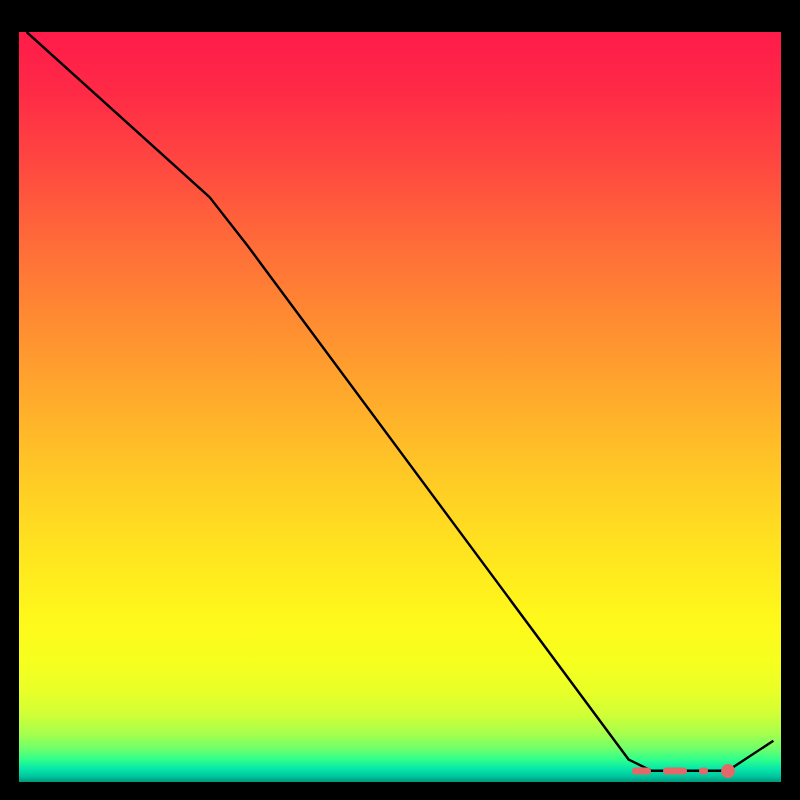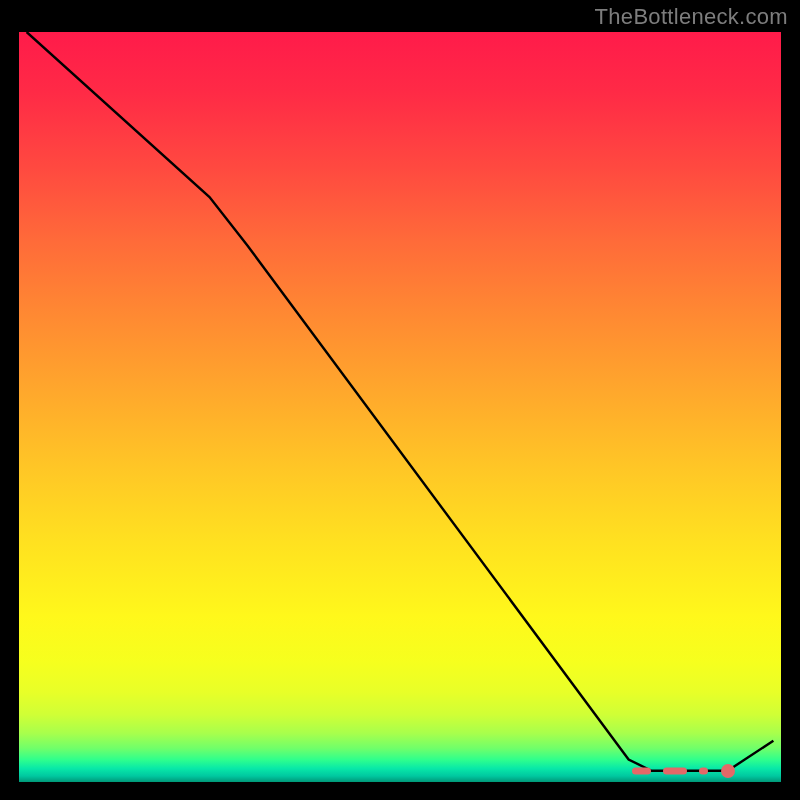--- a/index.html
+++ b/index.html
@@ -10,21 +10,20 @@
   #ffc626 58%, #ffe120 68%, #fff81b 78%, #f6ff1e 84%, #e8ff28 88%, #d0ff36 91%,
   #a8ff4c 93.5%, #70ff6a 95.5%, #30ff8c 97%, #08e8a8 98.2%, #00c8a0 99.2%, #009878 100%)}
 svg.line{position:absolute;left:19px;top:32px;width:762px;height:750px}
 .marker{position:absolute;width:14px;height:14px;border-radius:50%;background:#e46868;transform:translate(-50%,-50%)}
 .dash{position:absolute;height:7px;background:#e46868;border-radius:4px;transform:translateY(-50%)}
 </style>
 </head>
 <body>
 
 <div class="wrap">
-  <div class="attrib">TheBottleneck.com</div>
   <div class="plot"></div>
   <svg class="line" viewBox="0 0 762 750" preserveAspectRatio="none">
     <path d="M 7.62 0 L 190.5 165 L 228.6 213.75 L 609.6 727.5 L 632.4599999999999 738.75 L 708.6600000000001 738.75 L 754.38 708.75" fill="none" stroke="#000" stroke-width="2.4"></path>
   </svg>
 <div class="marker" style="left: 727.66px; top: 770.75px;"></div>
     <div class="dash" style="left: 632.41px; top: 770.75px; width: 19.05px;"></div>
     <div class="dash" style="left: 662.89px; top: 770.75px; width: 24.384px;"></div>
     <div class="dash" style="left: 698.704px; top: 770.75px; width: 9.144px;"></div>
   </div>
 

